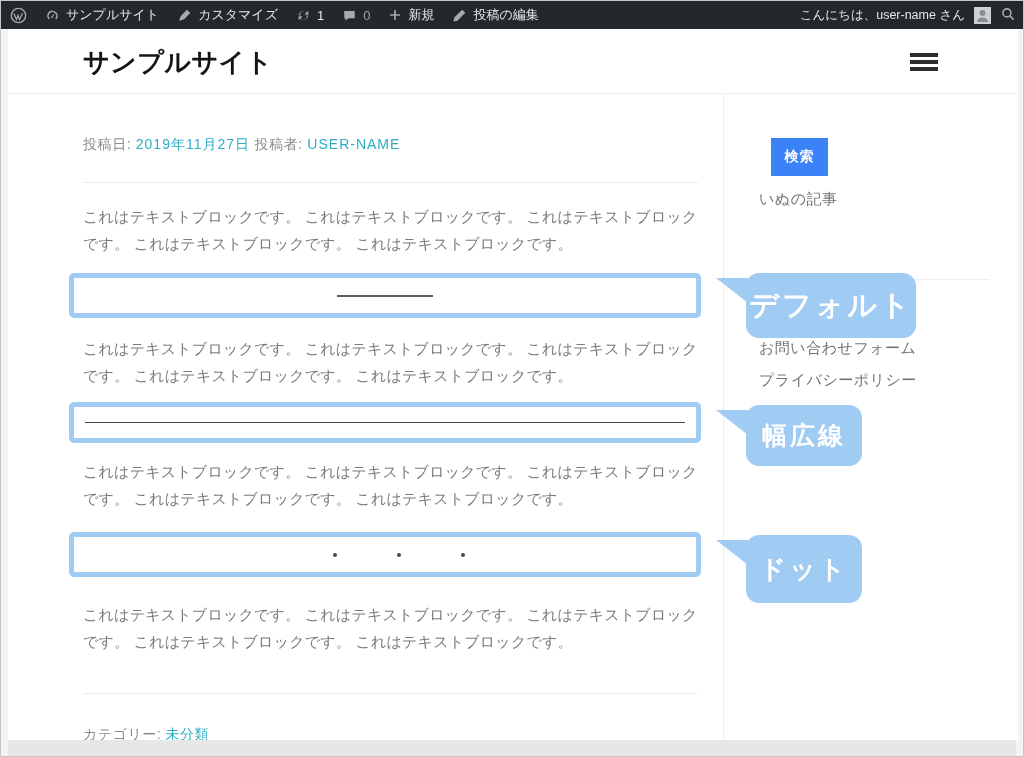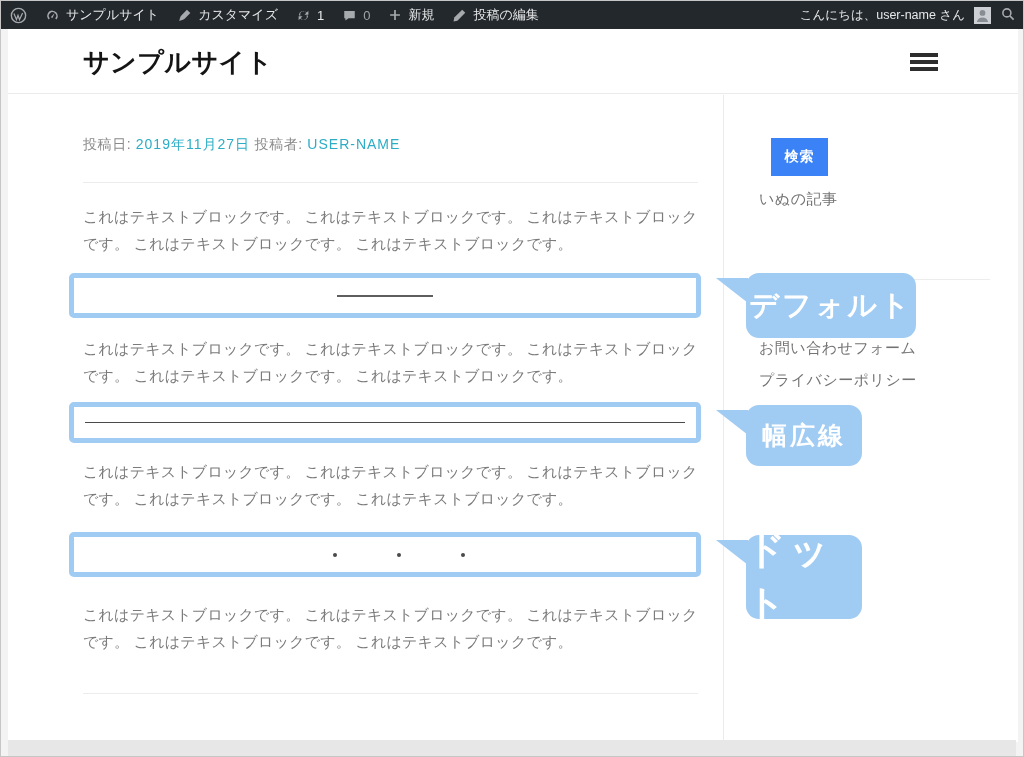--- a/index.html
+++ b/index.html
@@ -68,21 +68,21 @@
   .wl-a { margin-top:14px; } .wl-b { margin-top:15px; } .wl-c { margin-top:13px; }
   .sb-rule { margin-top:70px; border:0; border-top:1px solid #ededed; }
 
   
   .callout { position:absolute; z-index:40; background:#a0cbf3; border-radius:13px; color:#fff; font-weight:bold;
              display:flex; align-items:center; justify-content:center; letter-spacing:3px; }
   .callout::before { content:""; position:absolute; left:-30px; top:5px; width:0; height:0;
                      border-right:32px solid #a0cbf3; border-bottom:25px solid transparent; }
   .c1 { left:745px; top:272px; width:170px; height:65px; font-size:29px; }
   .c2 { left:745px; top:404px; width:116px; height:61px; font-size:25px; }
-  .c3 { left:745px; top:534px; width:116px; height:84px; font-size:39px; }
+  .c3 { left:745px; top:534px; width:116px; height:68px; font-size:26px; }
 </style>
 </head>
 <body>
 
 <div class="page">
 
   <div class="adminbar">
     <div class="ab-left">
       <div class="ab-item">
         <span class="ab-ic">
@@ -202,20 +202,24 @@
             <span class="dot"></span>
             <span class="dot"></span>
             <span class="dot"></span>
           </div>
         </div>
 
         <p class="para p4">これはテキストブロックです。 これはテキストブロックです。 これはテキストブロックです。 これはテキストブロックです。 これはテキストブロックです。</p>
 
         <hr class="rule hr2">
 
+        <div class="footmeta">
+          <span>カテゴリー:</span>
+          <a>未分類</a>
+        </div>
       </div>
 
       <div class="sidebar">
         <div class="searchrow">
           <button class="searchbtn">検索</button>
         </div>
 
         <a class="widget-link wl-a">いぬの記事</a>
 
         <hr class="sb-rule">

